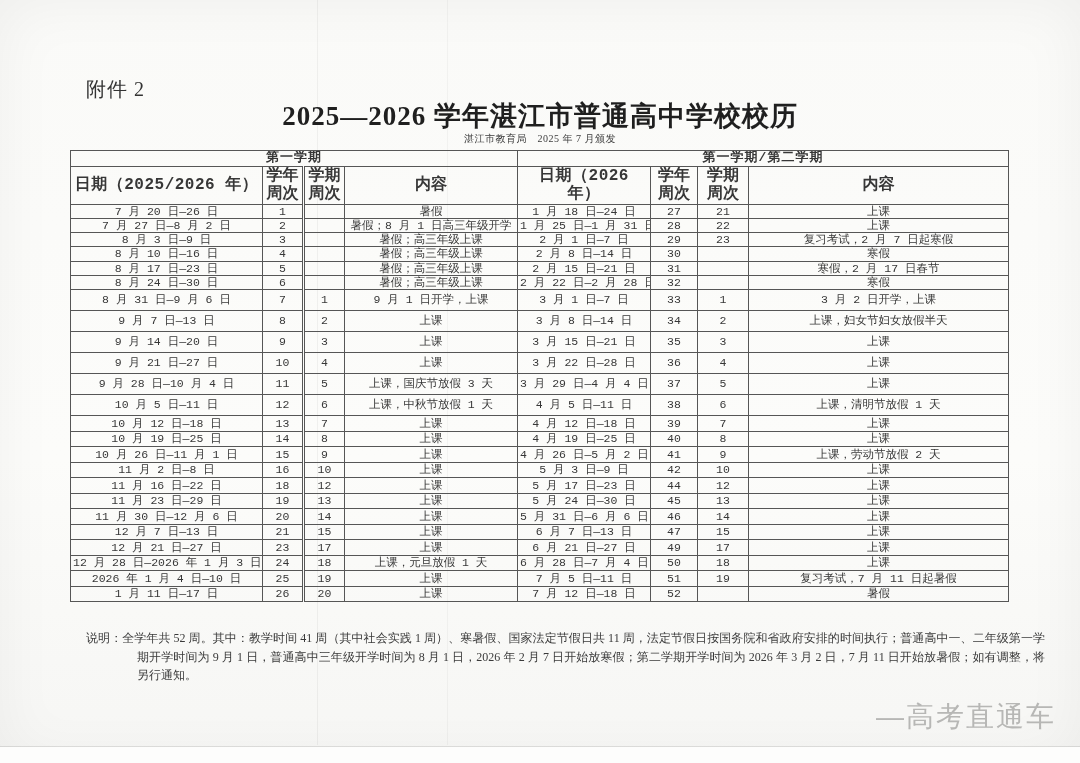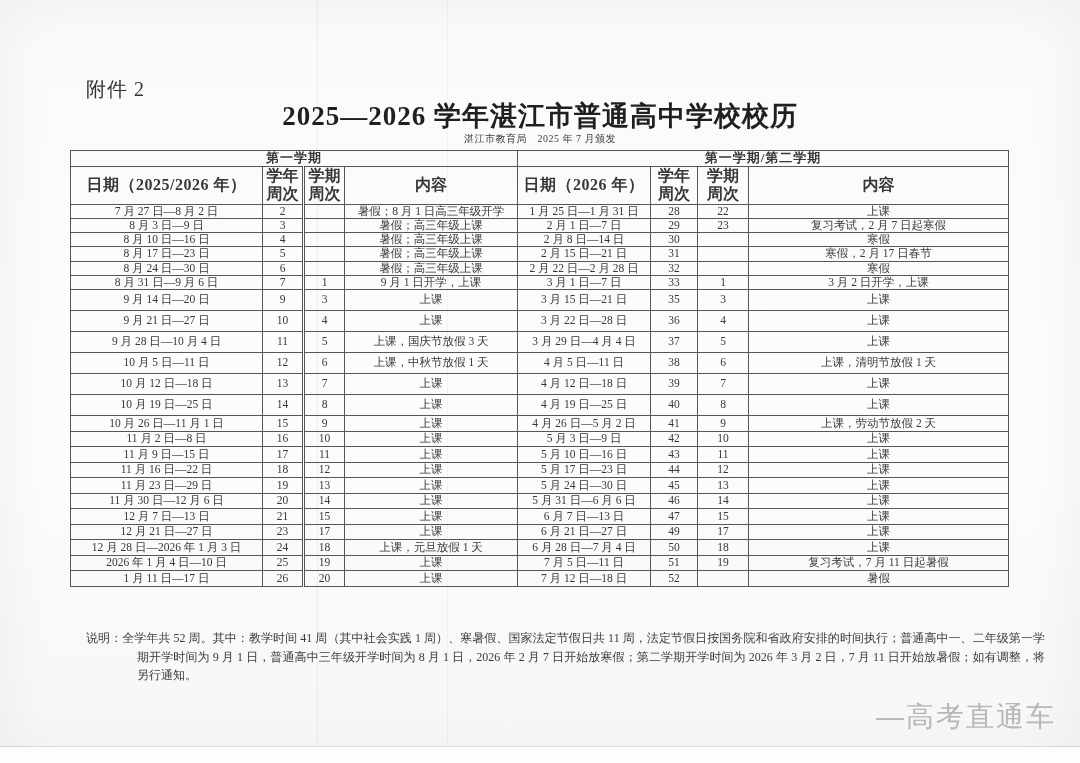--- a/index.html
+++ b/index.html
@@ -47,21 +47,21 @@
     overflow:hidden;white-space:nowrap;
   }
   .cal thead tr.semester-row th{height:14px;font-size:13px;font-weight:600;letter-spacing:1px;}
   .cal thead tr.colhead-row th{height:33px;font-size:16px;font-weight:600;white-space:pre-line;}
   .cal thead tr.colhead-row th.date-h{letter-spacing:0.5px;}
   .cal tbody tr{height:15.5px;}
   .cal tbody tr:nth-child(-n+6){height:14px;}
   .cal tbody tr:nth-child(n+7):nth-child(-n+12){height:21px;}
   
   .cal .dbl{border-left:3px double #565656;}
-  .cal table, .cal{border:1.5px solid #4c4c4c;}
+  .cal table, .cal{border:1.5px solid #4c4c4c;font-family:Liberation Mono, monospace;}
 
   .note{
     position:absolute;left:86px;top:629px;width:908px;
     font-size:12px;line-height:1.55;color:#3a3a3a;
     padding-left:51px;text-indent:-51px;
     text-align:justify;
   }
   .watermark{
     position:absolute;right:24px;top:698px;
     font-size:28px;color:#b7b7b5;letter-spacing:2px;
@@ -108,20 +108,30 @@
         <th class="date-h">日期（2026 年）</th>
         <th>学年
 周次</th>
         <th>学期
 周次</th>
         <th>内容</th>
       </tr>
     </thead>
     <tbody>
         <tr>
+      <td>7 月 20 日—26 日</td>
+      <td>1</td>
+      <td class="dbl"></td>
+      <td>暑假</td>
+      <td>1 月 18 日—24 日</td>
+      <td>27</td>
+      <td>21</td>
+      <td>上课</td>
+    </tr>
+        <tr>
       <td>7 月 27 日—8 月 2 日</td>
       <td>2</td>
       <td class="dbl"></td>
       <td>暑假；8 月 1 日高三年级开学</td>
       <td>1 月 25 日—1 月 31 日</td>
       <td>28</td>
       <td>22</td>
       <td>上课</td>
     </tr>
         <tr>
@@ -168,20 +178,30 @@
       <td>8 月 31 日—9 月 6 日</td>
       <td>7</td>
       <td class="dbl">1</td>
       <td>9 月 1 日开学，上课</td>
       <td>3 月 1 日—7 日</td>
       <td>33</td>
       <td>1</td>
       <td>3 月 2 日开学，上课</td>
     </tr>
         <tr>
+      <td>9 月 7 日—13 日</td>
+      <td>8</td>
+      <td class="dbl">2</td>
+      <td>上课</td>
+      <td>3 月 8 日—14 日</td>
+      <td>34</td>
+      <td>2</td>
+      <td>上课，妇女节妇女放假半天</td>
+    </tr>
+        <tr>
       <td>9 月 14 日—20 日</td>
       <td>9</td>
       <td class="dbl">3</td>
       <td>上课</td>
       <td>3 月 15 日—21 日</td>
       <td>35</td>
       <td>3</td>
       <td>上课</td>
     </tr>
         <tr>
@@ -248,30 +268,20 @@
       <td>11 月 2 日—8 日</td>
       <td>16</td>
       <td class="dbl">10</td>
       <td>上课</td>
       <td>5 月 3 日—9 日</td>
       <td>42</td>
       <td>10</td>
       <td>上课</td>
     </tr>
         <tr>
-      <td>11 月 9 日—15 日</td>
-      <td>17</td>
-      <td class="dbl">11</td>
-      <td>上课</td>
-      <td>5 月 10 日—16 日</td>
-      <td>43</td>
-      <td>11</td>
-      <td>上课</td>
-    </tr>
-        <tr>
       <td>11 月 16 日—22 日</td>
       <td>18</td>
       <td class="dbl">12</td>
       <td>上课</td>
       <td>5 月 17 日—23 日</td>
       <td>44</td>
       <td>12</td>
       <td>上课</td>
     </tr>
         <tr>

